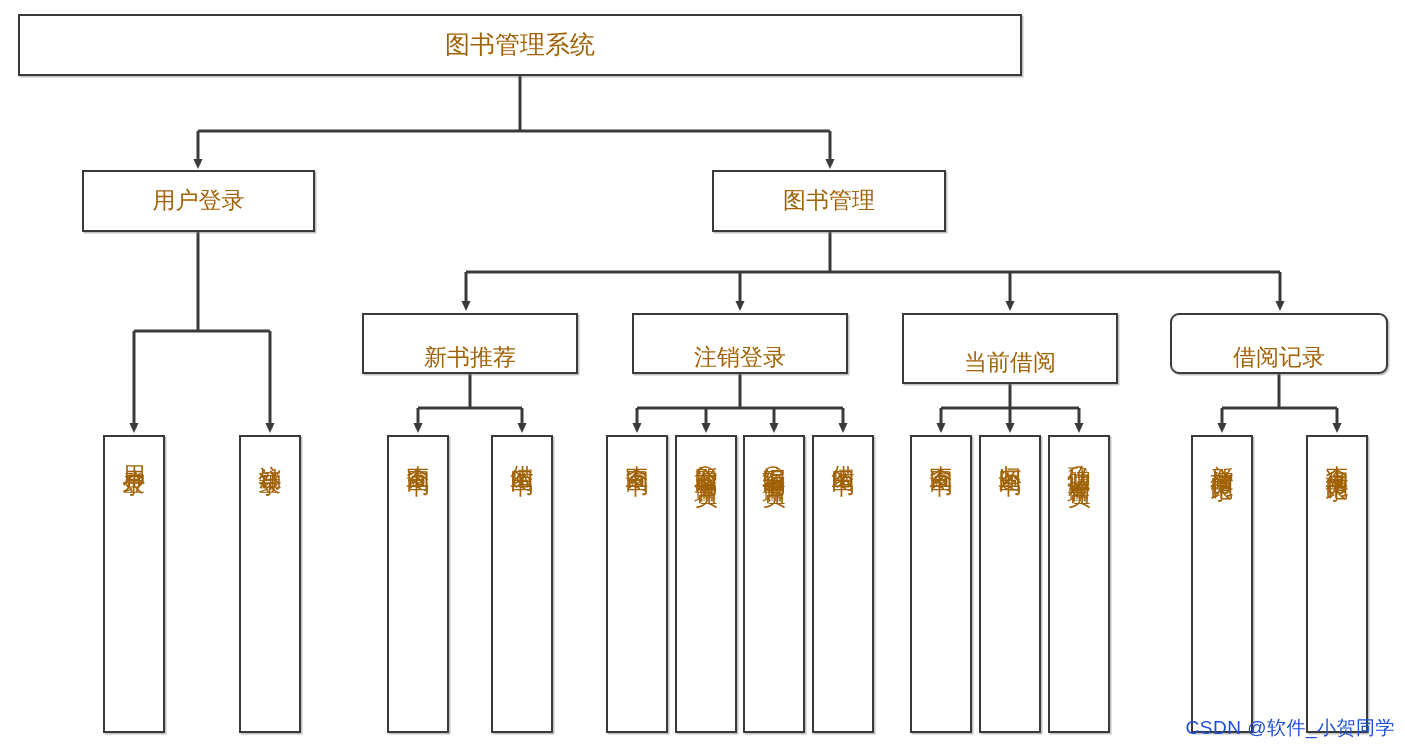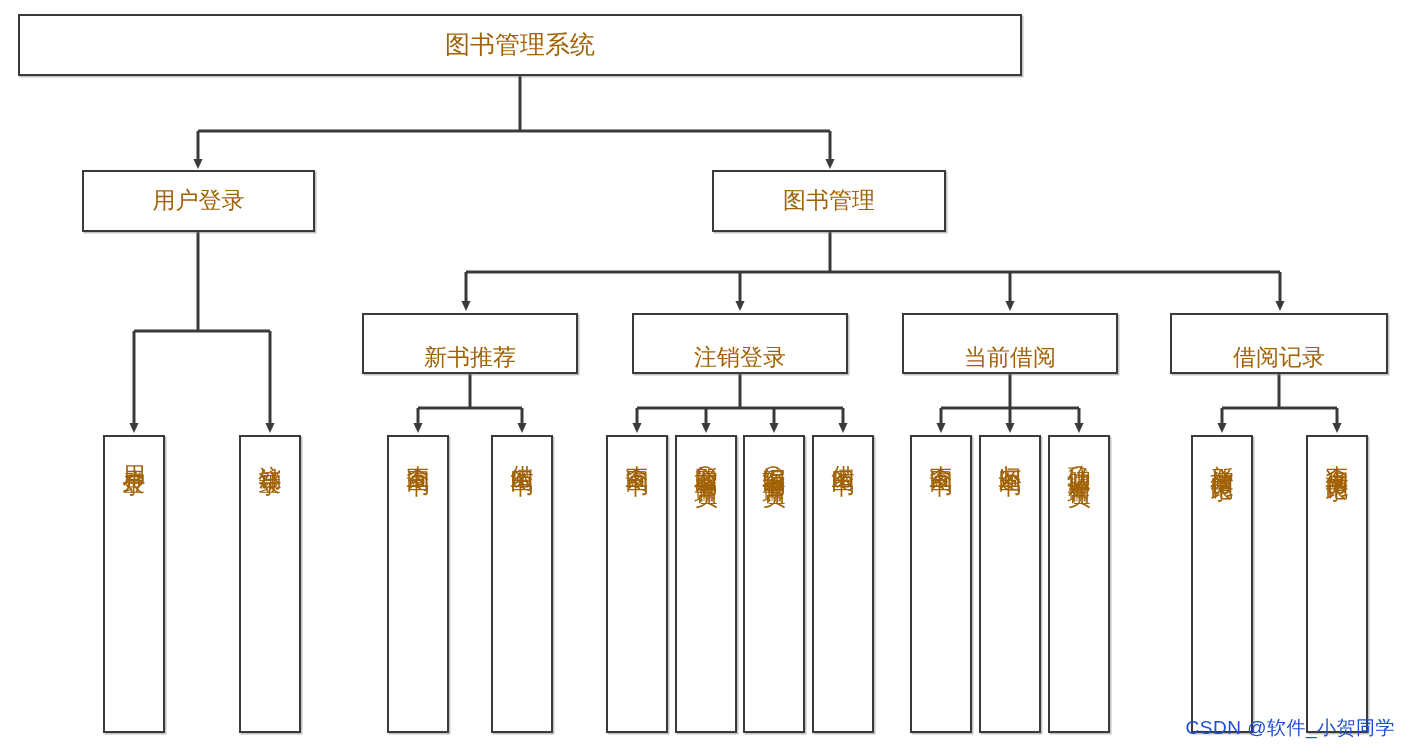--- a/index.html
+++ b/index.html
@@ -135,24 +135,24 @@
   <div class="node lvl1" style="left:712px; top:170px; width:234px; height:62px;">
     <span class="lbl">图书管理</span>
   </div>
 
   <div class="node lvl2" style="left:362px; top:313px; width:216px; height:61px;">
     <span class="lbl">新书推荐</span>
   </div>
   <div class="node lvl2" style="left:632px; top:313px; width:216px; height:61px;">
     <span class="lbl">注销登录</span>
   </div>
-  <div class="node lvl2" style="left:902px; top:313px; width:216px; height:61px;">
+  <div class="node lvl2" style="left:902px; top:313px; width:216px; height:71px;">
     <span class="lbl">当前借阅</span>
   </div>
-  <div class="node lvl2" style="left:1170px; top:313px; width:218px; height:61px;">
+  <div class="node lvl2" style="left:1170px; top:313px; width:218px; height:61px;border-radius:9px;">
     <span class="lbl">借阅记录</span>
   </div>
 
   <div class="node leaf" style="left:103px; top:435px; width:62px; height:298px;">
     <span class="lbl">用户登录</span>
   </div>
   <div class="node leaf" style="left:239px; top:435px; width:62px; height:298px;">
     <span class="lbl">注销登录</span>
   </div>
 

